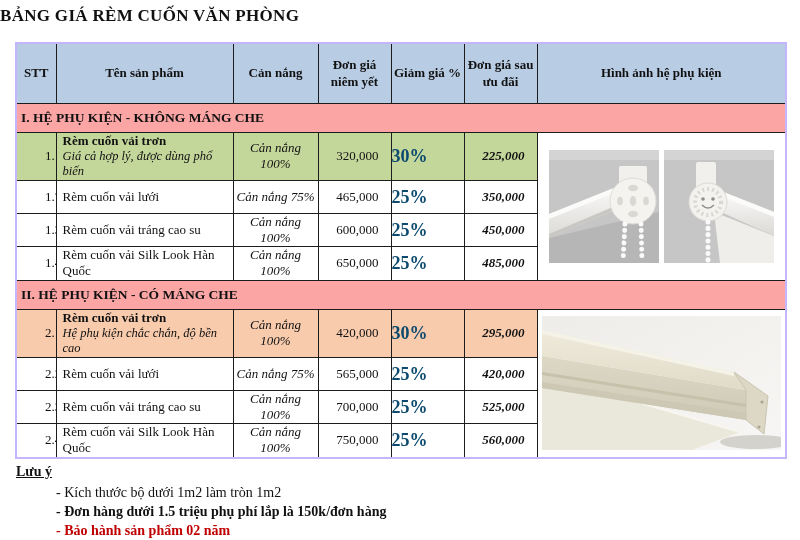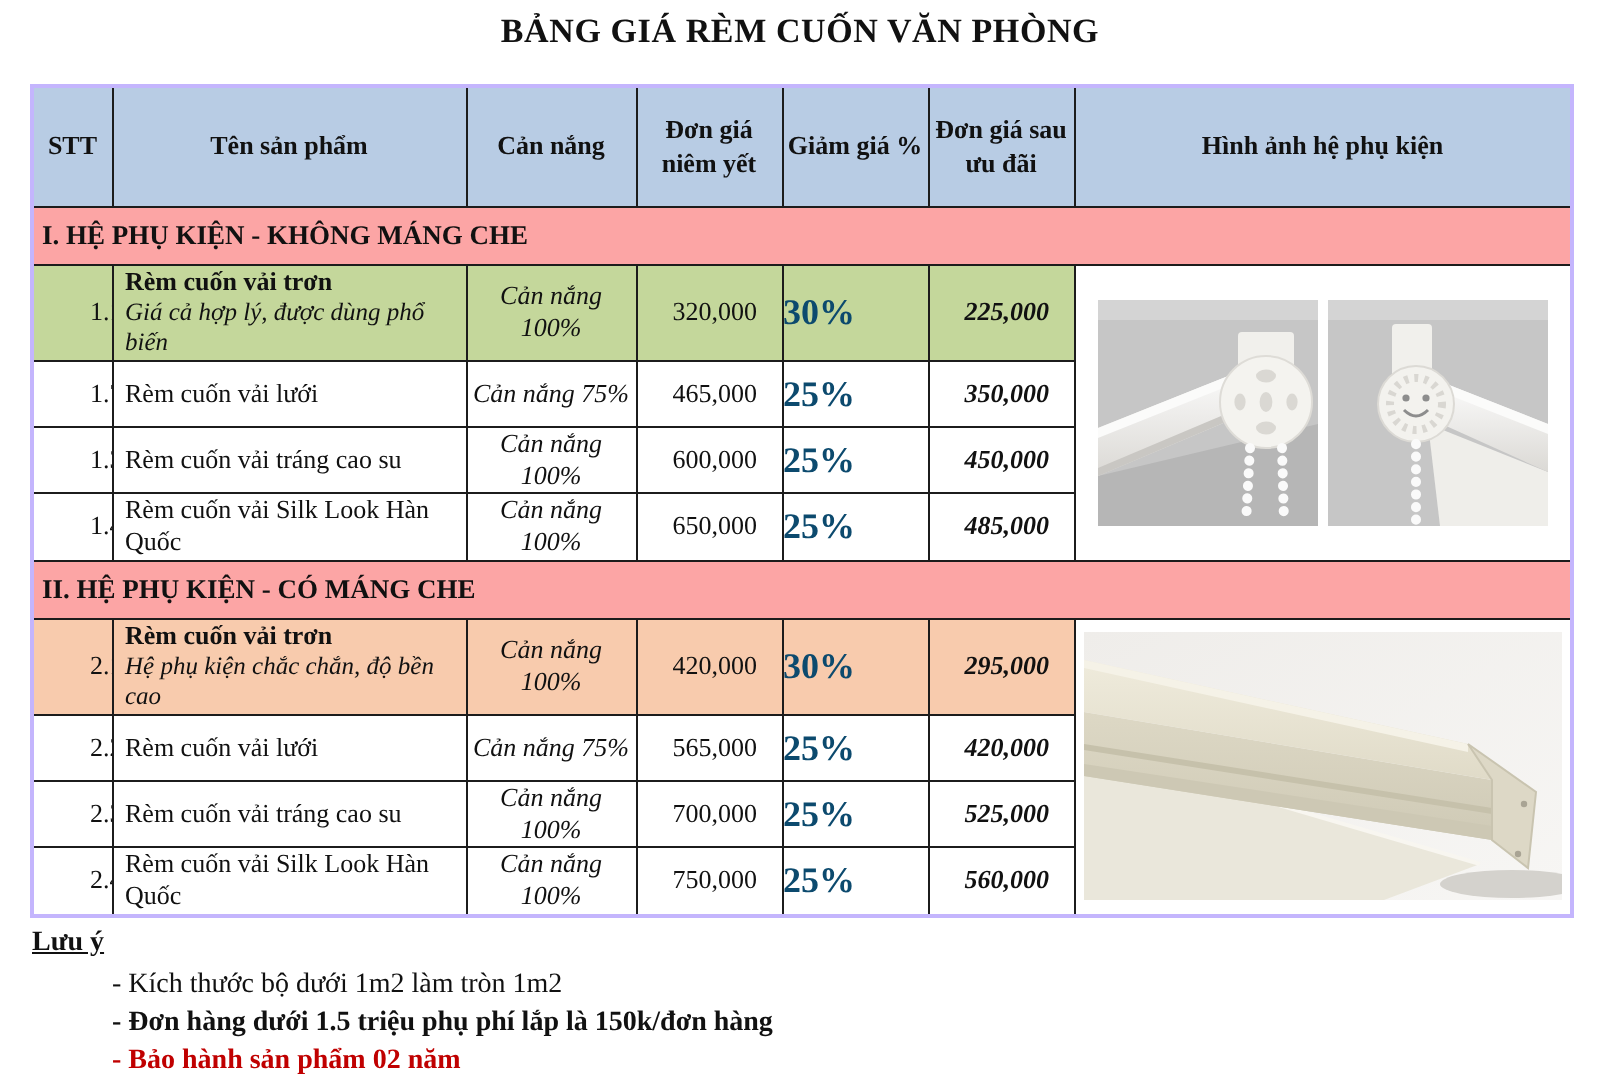--- a/index.html
+++ b/index.html
@@ -5,21 +5,20 @@
   html,body{margin:0;padding:0;background:#ffffff;}
   body{
     width:800px;height:540px;overflow:hidden;
     font-family:"Liberation Serif","DejaVu Serif",serif;
     color:#111;
   }
   .page{width:800px;height:540px;position:relative;}
 
   .title{
     margin:6px 0 0 0;
-    text-align:center;
     font-size:17px;
     font-weight:bold;
     letter-spacing:.3px;
   }
 
   table.price-table{
     border-collapse:collapse;
     table-layout:fixed;
     width:770px;
     margin:16px 15px 0 15px;

